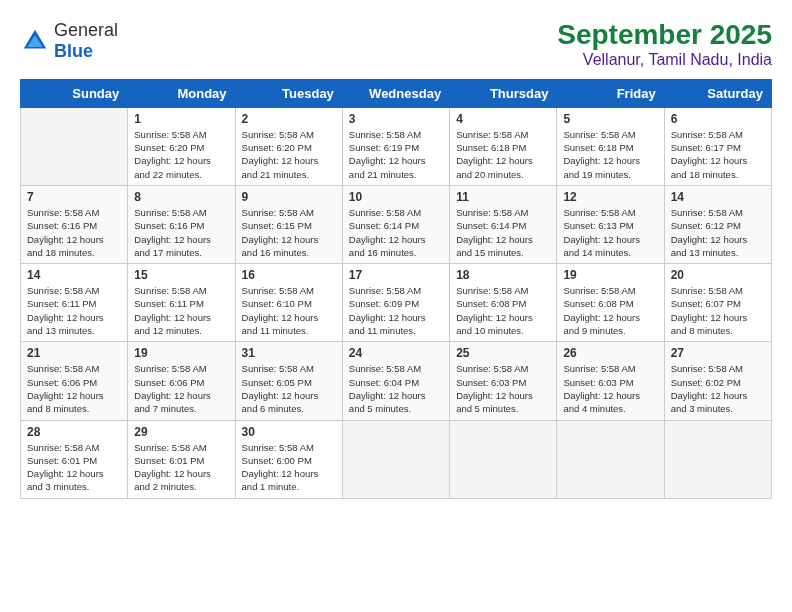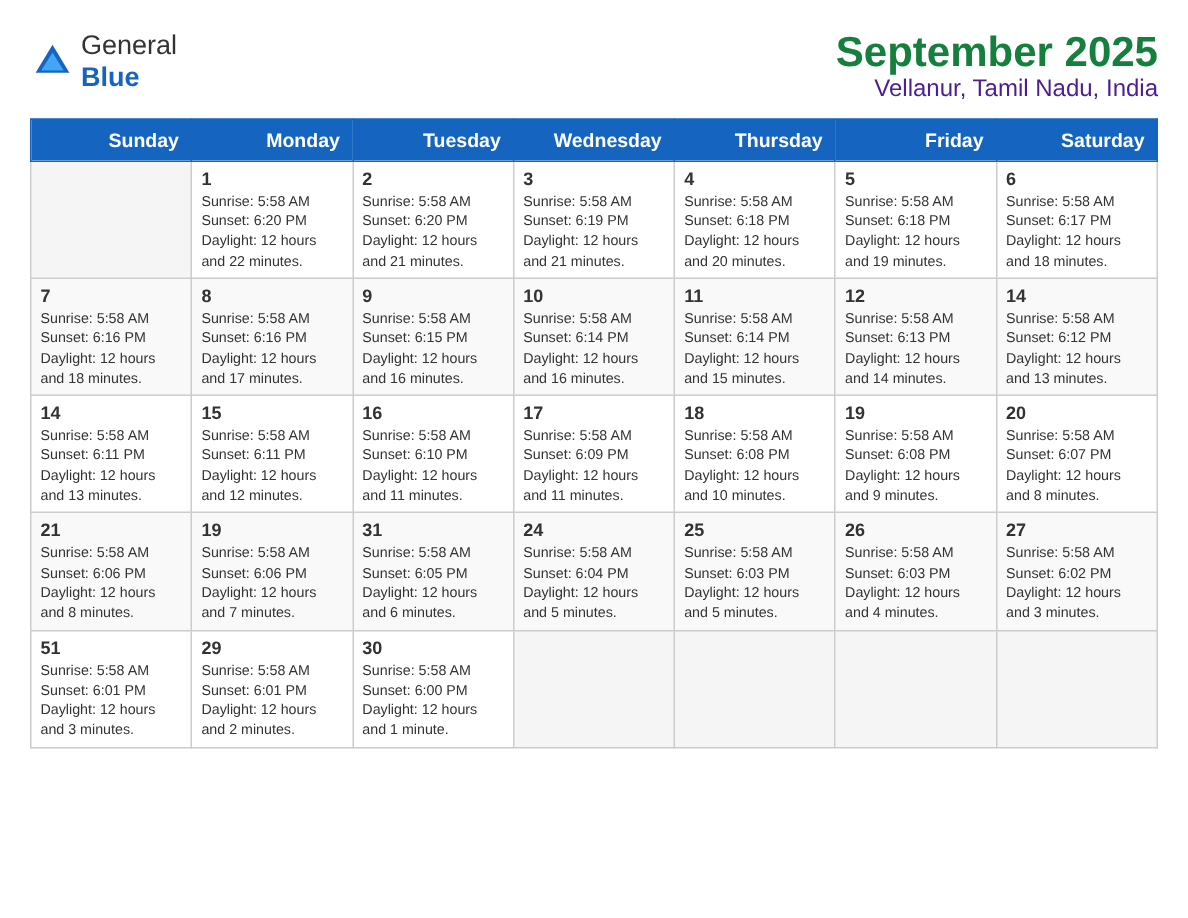--- a/index.html
+++ b/index.html
@@ -235,21 +235,21 @@
           <span class="day-number">26</span>
           <div class="day-info">Sunrise: 5:58 AM<br>Sunset: 6:03 PM<br>Daylight: 12 hours and 4 minutes.</div>
         </td>
         <td>
           <span class="day-number">27</span>
           <div class="day-info">Sunrise: 5:58 AM<br>Sunset: 6:02 PM<br>Daylight: 12 hours and 3 minutes.</div>
         </td>
       </tr>
       <tr>
         <td>
-          <span class="day-number">51</span>
+          <span class="day-number">28</span>
           <div class="day-info">Sunrise: 5:58 AM<br>Sunset: 6:01 PM<br>Daylight: 12 hours and 3 minutes.</div>
         </td>
         <td>
           <span class="day-number">29</span>
           <div class="day-info">Sunrise: 5:58 AM<br>Sunset: 6:01 PM<br>Daylight: 12 hours and 2 minutes.</div>
         </td>
         <td>
           <span class="day-number">30</span>
           <div class="day-info">Sunrise: 5:58 AM<br>Sunset: 6:00 PM<br>Daylight: 12 hours and 1 minute.</div>
         </td>

